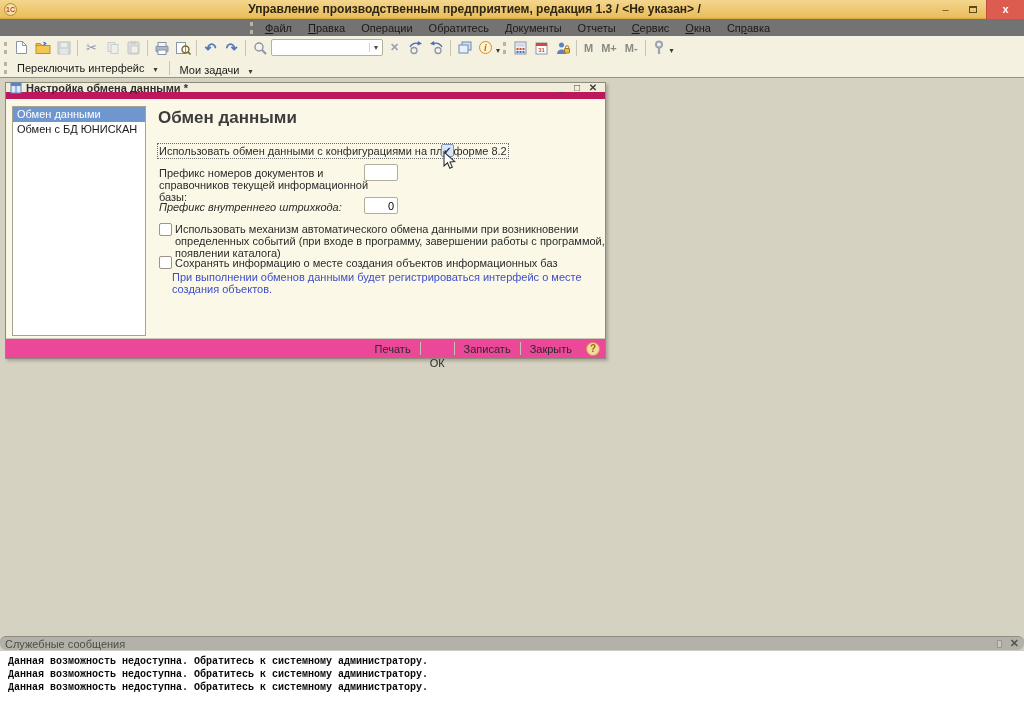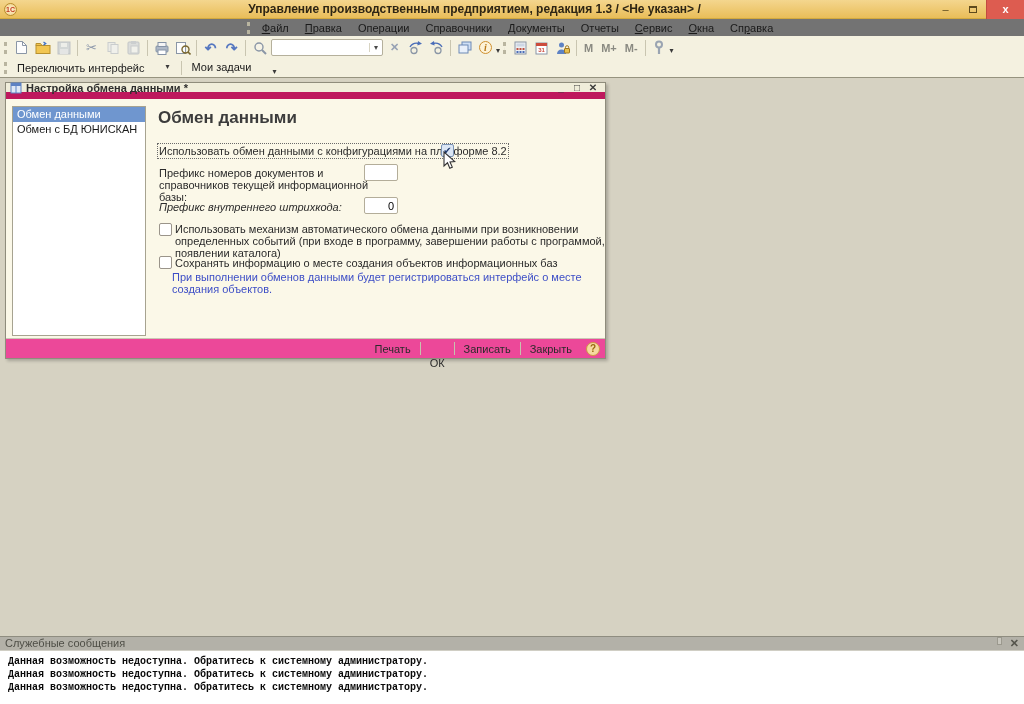--- a/index.html
+++ b/index.html
@@ -62,21 +62,21 @@
   }
   .combobox input { flex:1; border:none; outline:none; height:13px; width:90px; font-size:11px; background:transparent; }
   .combobox .cb-arrow { width:13px; text-align:center; font-size:8px; color:#4a4a4a; border-left:1px solid #d8d4c2; }
 
   
   .toolbar2 {
     position:absolute; top:59px; left:0; right:0; height:19px;
     background:#f4f1e0; display:flex; align-items:center; padding-left:2px;
     border-bottom:1px solid #96937f;
   }
-  .tb2-btn { padding:2px 6px; display:flex; align-items:flex-start; gap:21px; }
+  .tb2-btn { padding:2px 6px; display:flex; align-items:flex-end; gap:9px; }
   .tb2-sep { width:1px; height:14px; background:#c9c5b0; margin:0 4px; }
 
   
   .dialog {
     position:absolute; left:5px; top:82px; width:601px; height:277px;
     background:#fbf8e8; border:1px solid #8f8c7c;
     box-shadow: 2px 2px 3px rgba(0,0,0,.22);
   }
   .dlg-titlebar {
     height:16px; display:flex; align-items:center; padding:0 4px;
@@ -113,21 +113,21 @@
   .vsep { width:1px; height:13px; background:#c6c2ae; }
   .help-btn {
     width:14px; height:14px; border-radius:50%; background:#f5d9a0; border:1px solid #cf9840;
     color:#9a6a10; font-weight:bold; font-size:10px; text-align:center; line-height:12px; margin-left:5px;
   }
 
   
   .msg-header {
     position:absolute; top:636px; left:0; right:0; height:14px;
     background:#b3b1a8; border-top:1px solid #8f8d80;
-    display:flex; align-items:flex-start; padding:0 5px; color:#4e4e46;
+    display:flex; align-items:center; padding:0 5px; color:#4e4e46;border-radius:6px;
   }
   .msg-header .spacer { flex:1; }
   .pin-icon { width:5px; height:8px; background:#c9c7be; border:1px solid #9b998e; margin-right:8px; }
   .msg-close { color:#55554d; font-weight:bold; font-size:11px; }
   .msg-body {
     position:absolute; top:650px; left:0; right:0; bottom:0;
     background:#fff; border-top:1px solid #d0cec4;
     font-family:"Liberation Mono", monospace; font-size:10px; font-weight:bold;
     padding:4px 0 0 8px; line-height:13px; color:#0a0a0a;
   }
@@ -146,21 +146,21 @@
       <span class="restore-glyph"></span>
     </div>
   <div class="win-btn close">x</div>
 </div>
 
 <div class="menubar">
   <span class="grip"></span>
 <div class="menu-item"><span class="ul">Ф</span>айл</div>
     <div class="menu-item"><span class="ul">П</span>равка</div>
     <div class="menu-item">Операции</div>
-    <div class="menu-item">Справочники</div>
+    <div class="menu-item">Обратитесь</div>
     <div class="menu-item">Документы</div>
     <div class="menu-item">Отчеты</div>
     <div class="menu-item"><span class="ul">С</span>ервис</div>
     <div class="menu-item"><span class="ul">О</span>кна</div>
     <div class="menu-item">Сп<span class="ul">р</span>авка</div>
   </div>
 
 <div class="toolbar">
     <span class="grip"></span>
     <span class="tb-icon">

